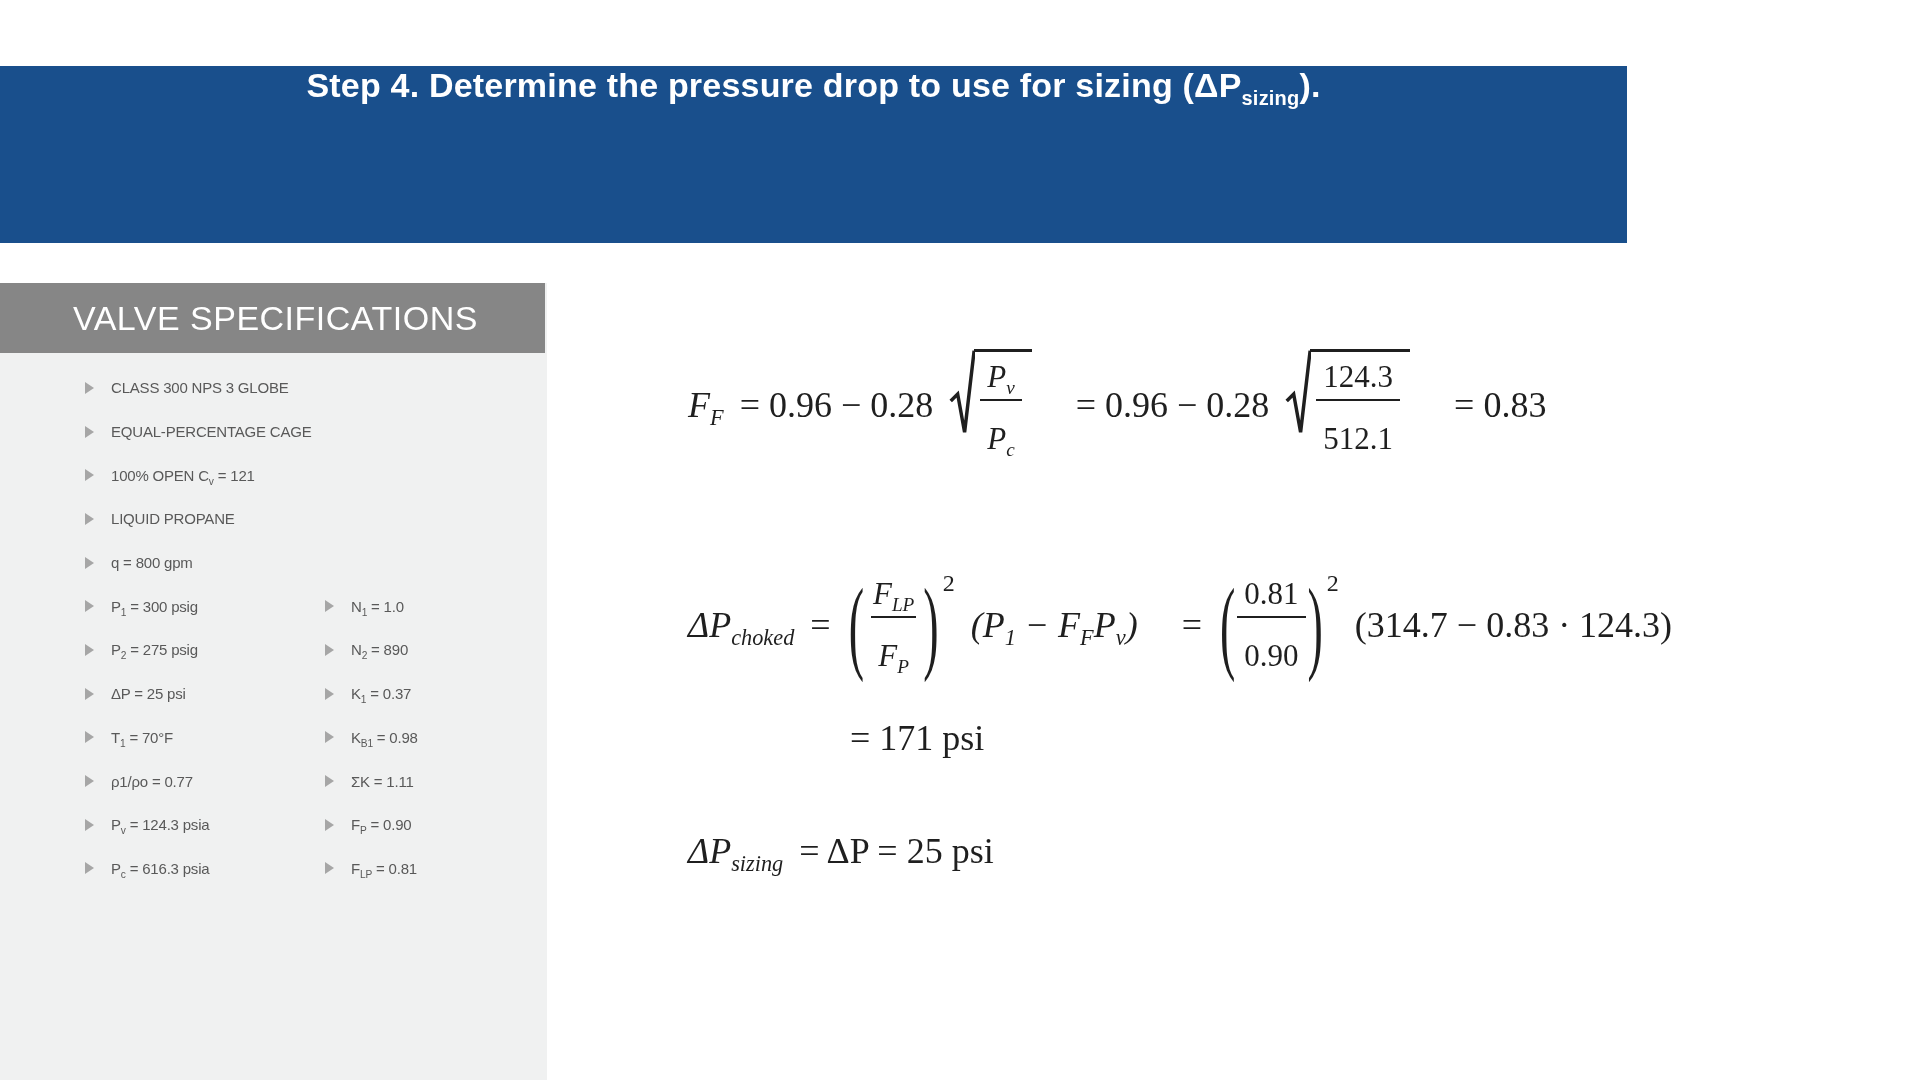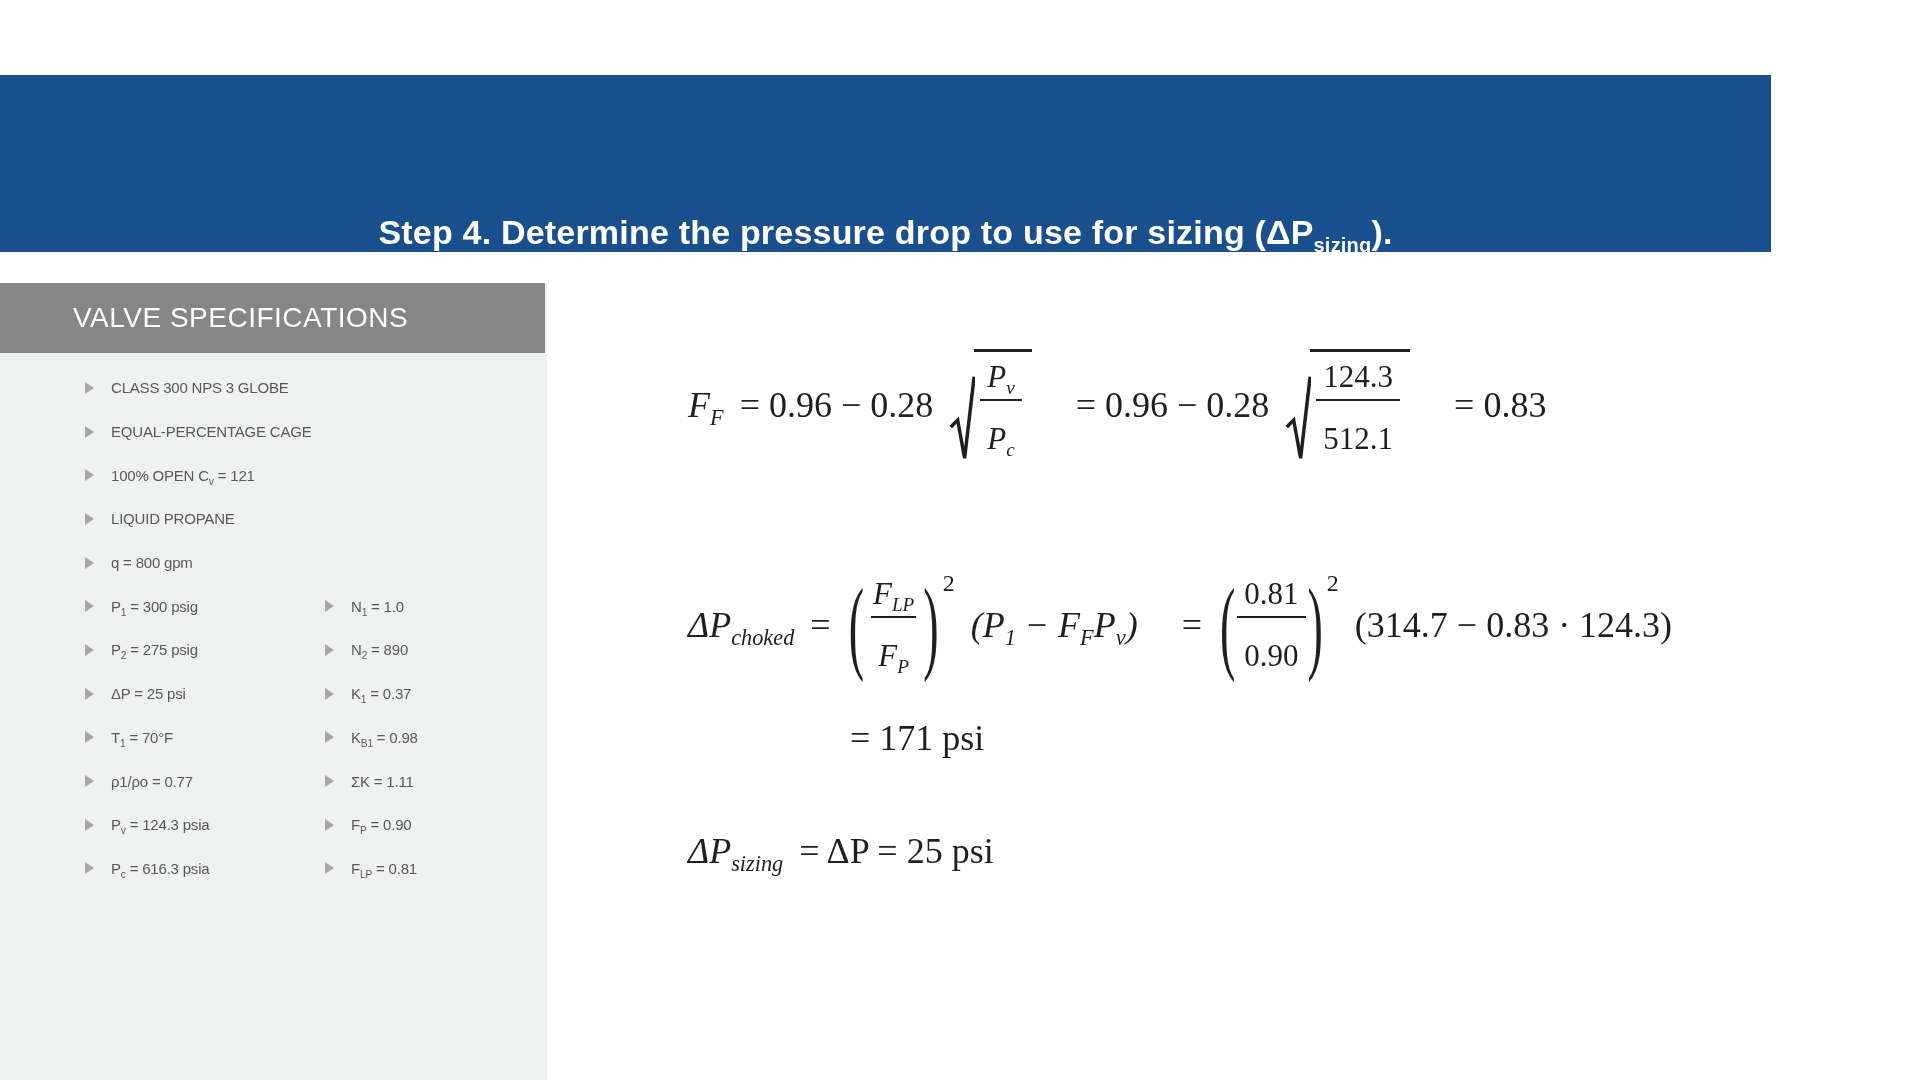--- a/index.html
+++ b/index.html
@@ -12,23 +12,23 @@
   }
   *{box-sizing:border-box;}
   html,body{margin:0;padding:0;}
   body{
     width:1920px;height:1080px;position:relative;overflow:hidden;
     background:#ffffff;font-family:"Liberation Sans",sans-serif;
   }
 
   
   .banner{
-    position:absolute;left:0;top:75px;width:1771px;height:177px;
+    position:absolute;left:0;top:66px;width:1627px;height:177px;
     background:var(--banner-blue);
-    display:flex;align-items:flex-end;justify-content:center;
+    display:flex;align-items:flex-start;justify-content:center;
   }
   .banner-title{
     color:#ffffff;font-size:34px;font-weight:600;letter-spacing:0.2px;
     white-space:nowrap;
   }
   .banner-title .t-sub{
     font-size:20px;position:relative;top:0.42em;font-weight:600;
   }
 
   
@@ -36,21 +36,21 @@
     position:absolute;left:0;top:283px;width:547px;height:797px;
     background:var(--panel-gray);
   }
   .side-header{
     position:absolute;left:0;top:283px;width:545px;height:70px;
     background:var(--header-gray);
     display:flex;align-items:center;
     padding-left:73px;
   }
   .side-header-label{
-    color:#ffffff;font-size:28px;font-weight:400;letter-spacing:0.5px;
+    color:#ffffff;font-size:34px;font-weight:400;letter-spacing:0.5px;
     white-space:nowrap;
   }
   .spec-list{
     position:absolute;left:0;top:366px;width:547px;
   }
   .spec-row{
     height:43.7px;display:flex;align-items:center;padding-left:85px;
   }
   .spec-cell{display:flex;align-items:center;}
   .spec-cell.c1{width:240px;flex:none;}
@@ -75,21 +75,21 @@
   }
   .formula sub{font-size:0.62em;line-height:0;}
   .var{font-style:italic;}
   .upr{font-style:normal;}
   .gapL{margin-left:28px;}
 
   .frac{display:inline-flex;flex-direction:column;align-items:center;font-size:31px;line-height:1.3;}
   .frac .fnum{padding:0 7px 2px;}
   .frac .fden{border-top:2.5px solid var(--formula-text);padding:18px 7px 0;}
 
-  .sqrt{display:inline-flex;align-items:flex-end;}
+  .sqrt{display:inline-flex;align-items:flex-start;}
   .sqrt-tick{width:26px;flex:none;}
   .sqrt-tick svg{width:100%;height:100%;display:block;}
   .sqrt-body{
     border-top:3px solid var(--formula-text);
     padding:5px 10px 2px 6px;margin-left:-1px;
     display:flex;align-items:center;
   }
 
   .paren-group{display:inline-flex;align-items:center;}
   .bigp{

